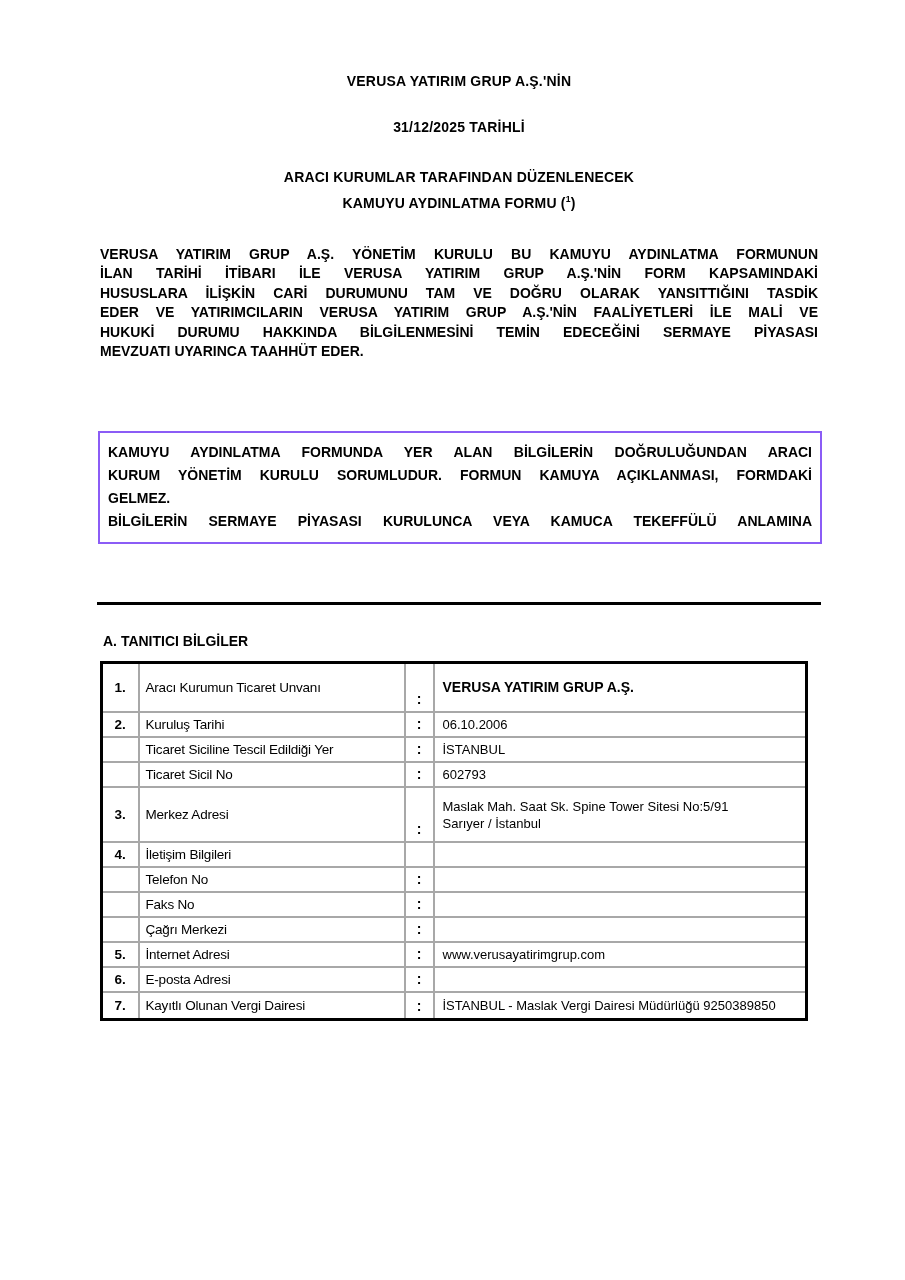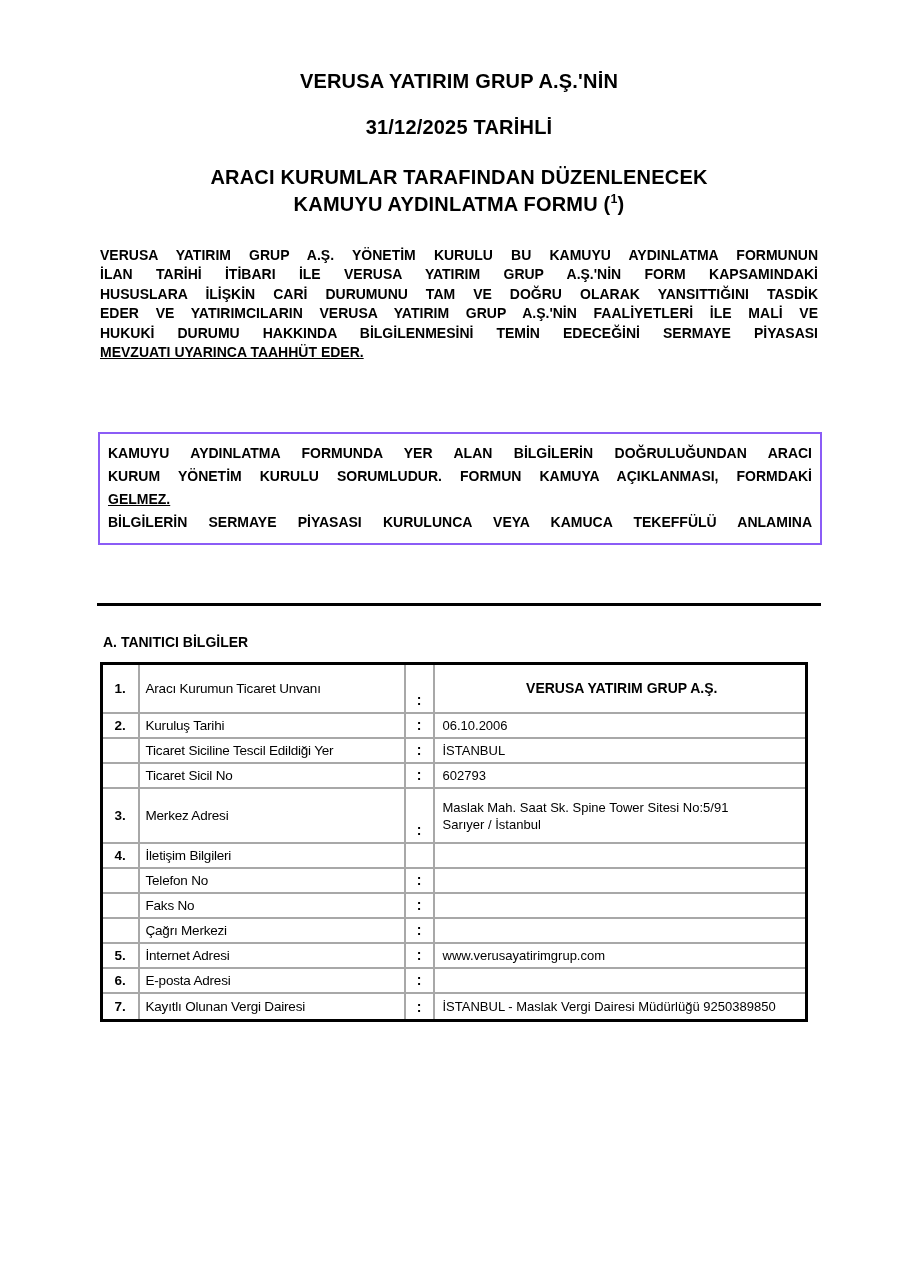--- a/index.html
+++ b/index.html
@@ -14,21 +14,21 @@
   }
   .content {
     position: absolute;
     left: 100px;
     top: 0;
     width: 718px;
   }
   .doc-title {
     text-align: center;
     font-weight: bold;
-    font-size: 20px;
+    font-size: 14px;
     line-height: 22px;
     letter-spacing: 0.2px;
   }
   .t1 { margin-top: 70px; }
   .t2 { margin-top: 24px; }
   .t3 { margin-top: 28px; }
   .doc-title sup { font-size: 0.62em; }
   .declaration {
     margin-top: 31px;
     font-weight: bold;
@@ -36,21 +36,20 @@
     line-height: 19.5px;
   }
   .jline {
     text-align: justify;
     text-align-last: justify;
     white-space: nowrap;
   }
   .jline.last {
     text-align: right;
     text-align-last: left;
-    text-decoration: underline;
   }
   .disclaimer-box {
     margin-top: 69px;
     margin-left: -2px;
     width: 704px;
     border: 2px solid #8b5cf6;
     padding: 8px 8px 9px 8px;
     font-weight: bold;
     font-size: 14px;
     line-height: 23px;
@@ -107,21 +106,20 @@
     white-space: pre-line;
     line-height: 17px;
   }
   tr.h25 { height: 25px; }
   tr.h27 { height: 27px; }
   tr.h50 { height: 50px; }
   tr.h55 { height: 55px; }
   tr.value-bold td.value {
     font-weight: bold;
     font-size: 14px;
-    text-align: center;
   }
 </style>
 </head>
 <body>
 
 <div class="page">
   <div class="content">
 
     <div class="doc-title t1">VERUSA YATIRIM GRUP A.Ş.'NİN</div>
     <div class="doc-title t2">31/12/2025 TARİHLİ</div>

